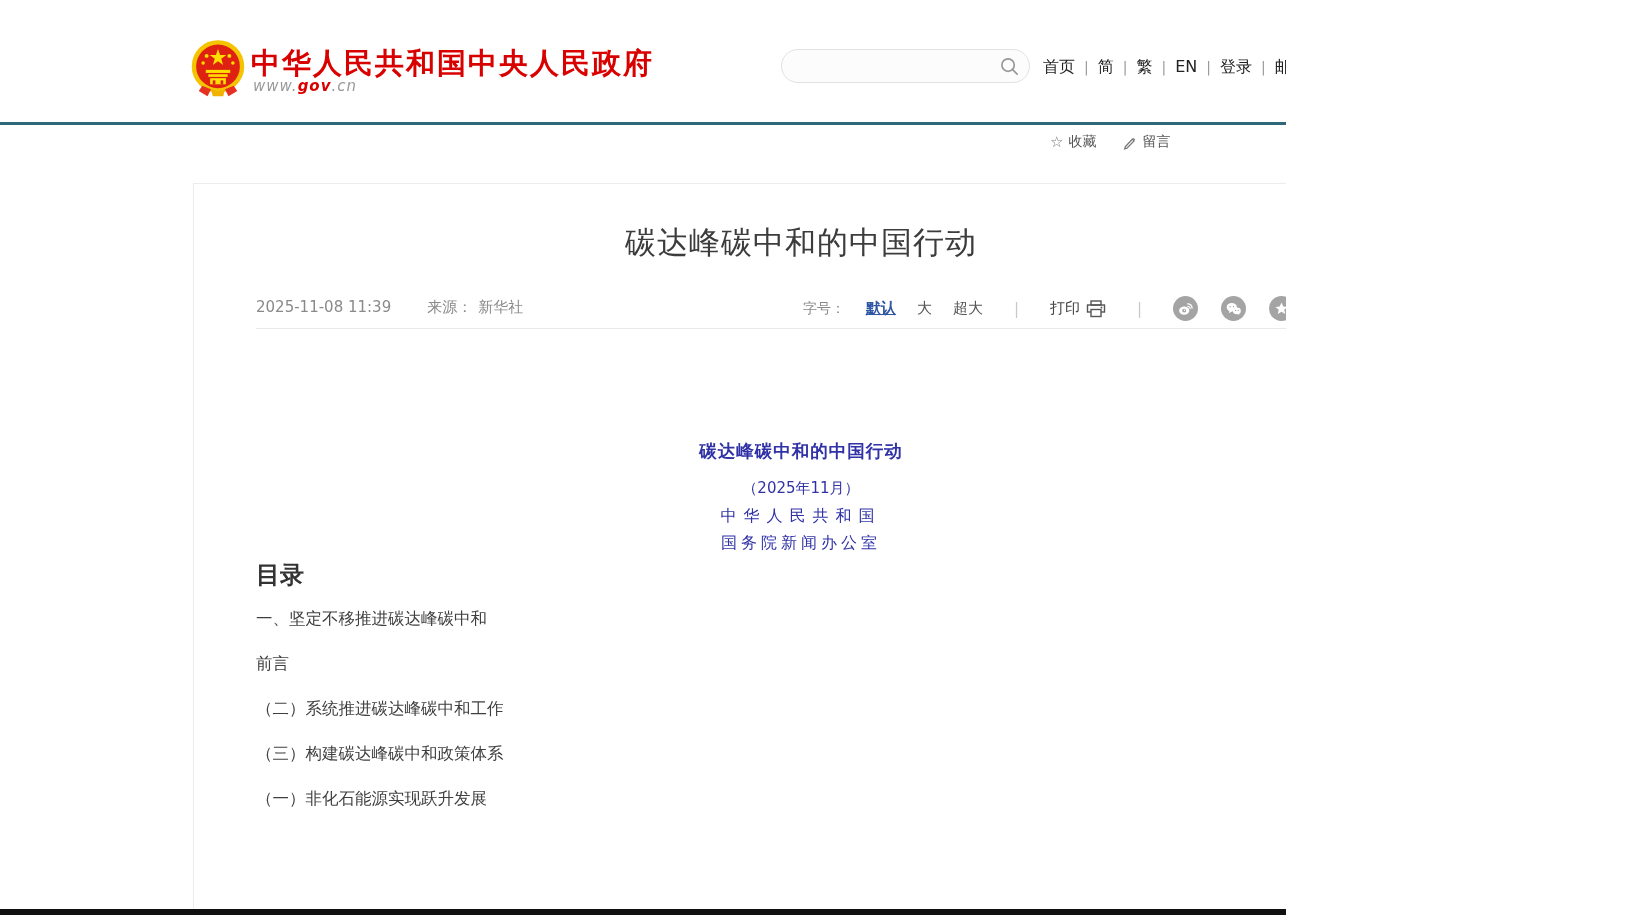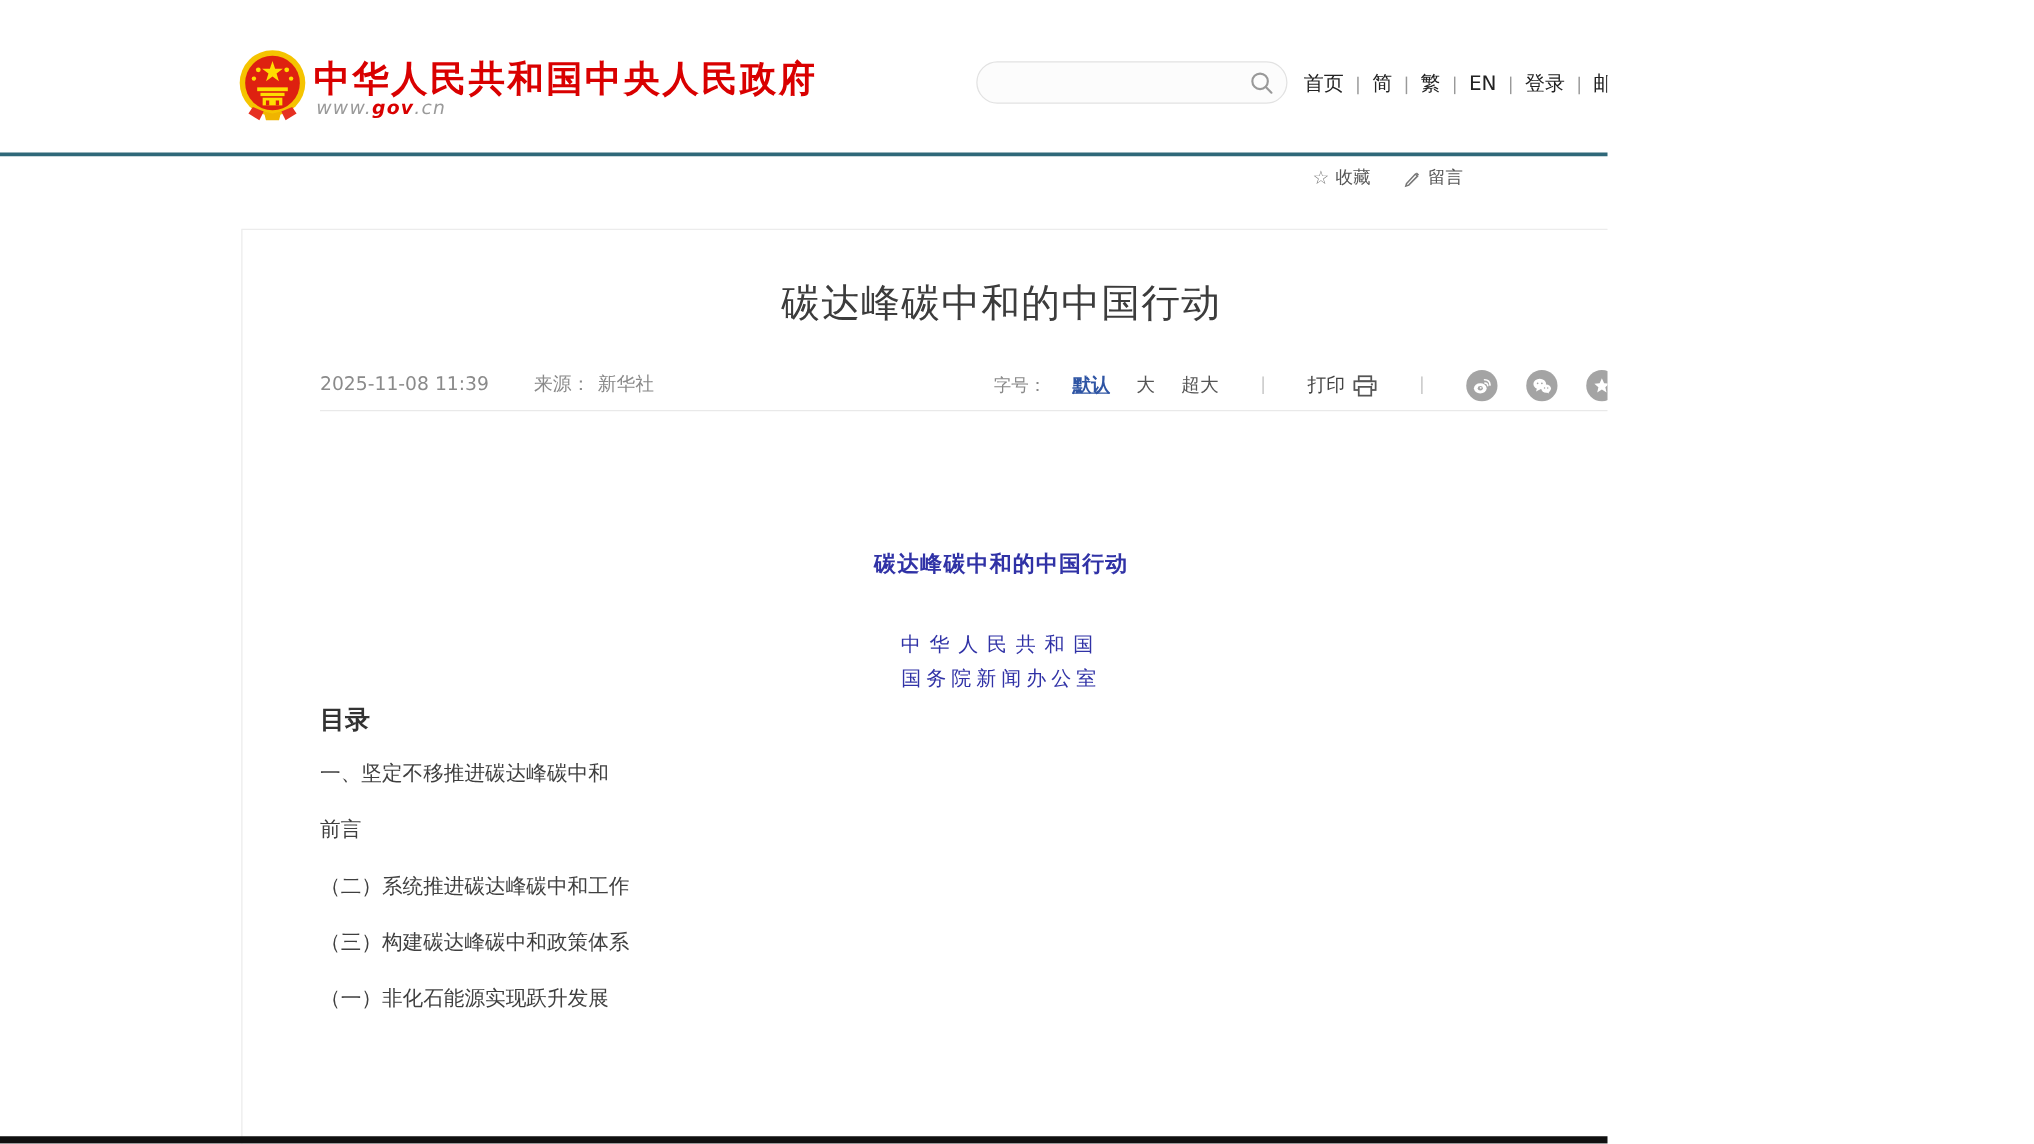--- a/index.html
+++ b/index.html
@@ -57,21 +57,21 @@
   }
   .art-title {
     position:absolute; left:0; right:0; top:38px; text-align:center;
     font-size:31px; color:#3c3c3c; letter-spacing:1px;
   }
 
   .meta-row { position:absolute; left:62px; right:62px; top:112px; height:24px; font-size:15px;text-align:right; }
   .meta-left { position:absolute; left:0; top:2px; color:#8a8a8a; white-space:nowrap; }
   .meta-left .src-label { margin-left:36px; }
   .meta-left .src { margin-left:6px; }
-  .meta-right { position:absolute; right:52px; top:0; display:flex; align-items:center; gap:21px; white-space:nowrap;font-family:Liberation Mono, monospace; }
+  .meta-right { position:absolute; right:52px; top:0; display:flex; align-items:center; gap:21px; white-space:nowrap; }
   .fs-label { color:#888; font-size:14px; }
   .fs-default { color:#2f55a4; font-weight:bold; text-decoration:underline; cursor:pointer; }
   .fs-opt { color:#555; cursor:pointer; }
   .meta-sep { color:#c9c9c9; margin:0 10px; }
   .print-wrap { display:flex; align-items:center; gap:6px; color:#444; cursor:pointer; }
   .share-circle {
     width:25px; height:25px; border-radius:50%; background:#a4a4a4;
     display:flex; align-items:center; justify-content:center; cursor:pointer;
   }
   .share-circle + .share-circle { margin-left:2px; }
@@ -84,21 +84,21 @@
   }
 
   .doc-head { position:absolute; left:0; right:0; text-align:center; color:#3032a6; }
   .doc-title { top:255px; font-size:17.5px; font-weight:bold; letter-spacing:1px; }
   .doc-date  { top:295px; font-size:15px; }
   .doc-org1  { top:322px; font-size:16px; font-family:"DejaVu Serif","Liberation Serif",serif; letter-spacing:7px; }
   .doc-org2  { top:349px; font-size:16px; font-family:"DejaVu Serif","Liberation Serif",serif; letter-spacing:4px; }
 
   .toc { position:absolute; left:62px; right:62px; top:382px; }
   .toc p { margin:0 0 27px 0; font-size:16.5px; line-height:18px; color:#3f3f3f; }
-  .toc p.toc-head { font-size:20px; font-weight:bold; color:#333; margin-bottom:26px; }
+  .toc p.toc-head { font-size:24px; font-weight:bold; color:#333; margin-bottom:26px; }
 
   .bottom-bar { position:absolute; left:0; top:909px; width:1627px; height:6px; background:#101010; z-index:5; }
 
   svg { display:block; }
 </style>
 </head>
 <body>
 
 <div id="screen">
 
@@ -204,20 +204,21 @@
             <polygon fill="#fff" points="10,2 12.4,7.4 18,7.9 13.7,11.7 15,17.2 10,14.2 5,17.2 6.3,11.7 2,7.9 7.6,7.4"></polygon>
           </svg>
         </span>
       </div>
     </div>
 
     <div class="meta-divider"></div>
 
 
     <div class="doc-head doc-title">碳达峰碳中和的中国行动</div>
+    <div class="doc-head doc-date">（2025年11月）</div>
     <div class="doc-head doc-org1">中华人民共和国</div>
     <div class="doc-head doc-org2">国务院新闻办公室</div>
 
     <div class="toc">
       <p class="toc-head">目录</p>
       <p class="toc-line">一、坚定不移推进碳达峰碳中和</p>
       <p class="toc-line">前言</p>
       <p class="toc-line">（二）系统推进碳达峰碳中和工作</p>
       <p class="toc-line">（三）构建碳达峰碳中和政策体系</p>
       <p class="toc-line">（一）非化石能源实现跃升发展</p>

